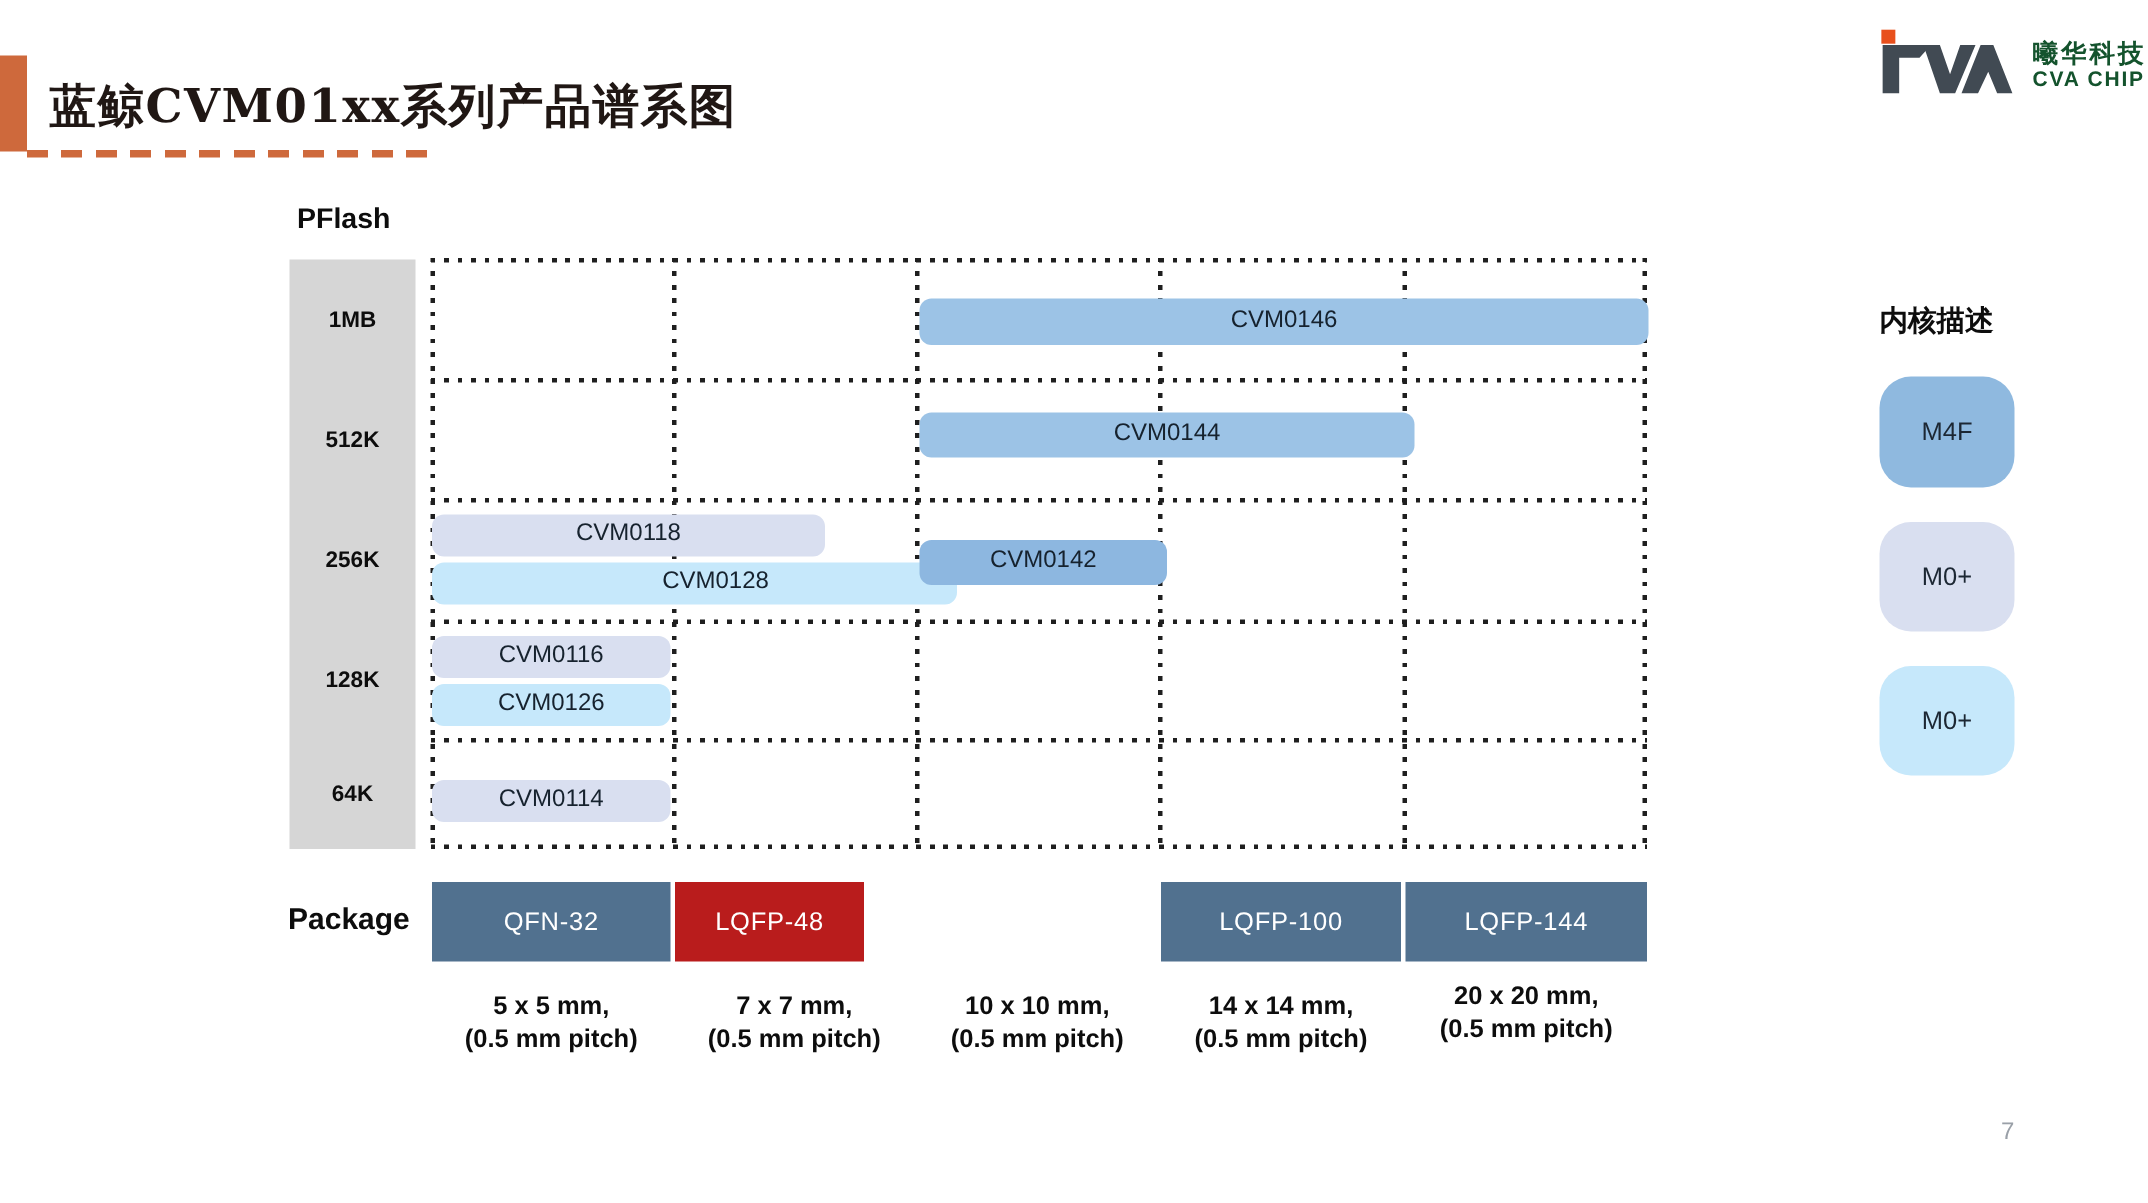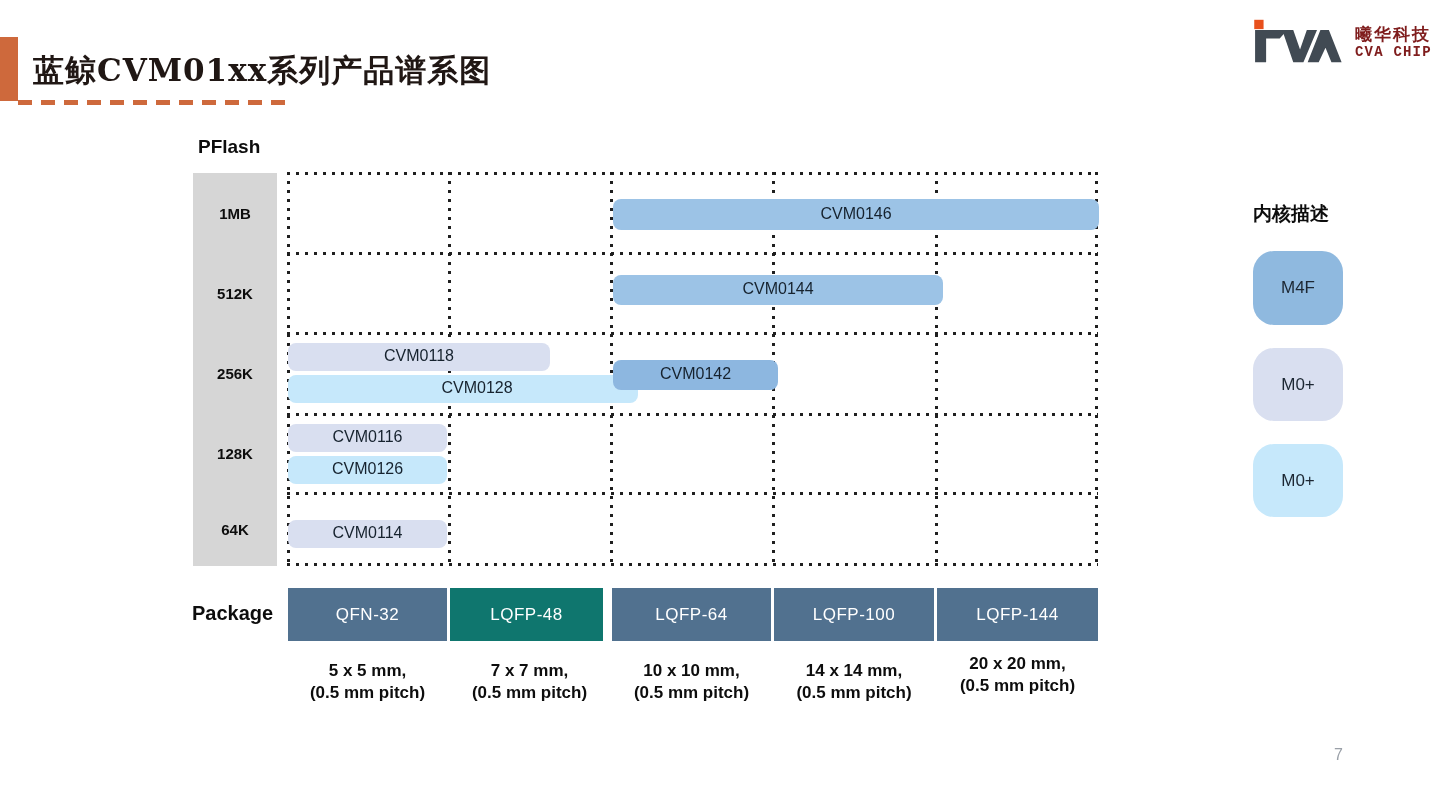--- a/index.html
+++ b/index.html
@@ -8,21 +8,21 @@
 
   
   .accent-bar{position:absolute;left:0;top:37px;width:18px;height:64px;}
   .slide-title{position:absolute;left:33px;top:50px;font-family:"DejaVu Serif","Liberation Serif",serif;
                font-size:31px;font-weight:700;color:#201714;letter-spacing:1px;white-space:nowrap;}
   .title-underline{position:absolute;left:18px;top:100px;width:274px;height:5px;
                    background:repeating-linear-gradient(90deg,var(--orange) 0 14px,transparent 14px 23px);}
 
   
   .logo{position:absolute;left:1250px;top:18px;display:flex;align-items:center;gap:10px;}
-  .logo-text{display:flex;flex-direction:column;line-height:1.05;color:#7f1d1d;font-family:Liberation Mono, monospace;}
+  .logo-text{display:flex;flex-direction:column;line-height:1.05;color:#14532d;}
   .logo-cn{font-size:17px;font-weight:700;letter-spacing:2px;}
   .logo-en{font-size:14px;font-weight:700;letter-spacing:1.2px;}
 
   
   .pflash-title{position:absolute;left:198px;top:136px;font-size:19px;font-weight:700;color:#0d0d0d;}
   .axis-col{position:absolute;left:193px;top:173px;width:84px;height:393px;}
   .row-label{position:absolute;left:193px;width:84px;display:flex;align-items:center;justify-content:center;
              font-size:15px;font-weight:700;color:#0d0d0d;}
   .package-title{position:absolute;left:192px;top:602px;font-size:20px;font-weight:700;color:#0d0d0d;}
 
@@ -126,25 +126,22 @@
       <span>CVM0126</span>
     </div>
   <div class="bar" style="left: 288px; top: 520px; width: 159px; height: 28px; background: rgb(217, 223, 240);">
       <span>CVM0114</span>
     </div>
 
   <div class="package-title">Package</div>
   <div class="pkg" style="left: 288px; width: 159px; background: rgb(81, 113, 143);">
       <span>QFN-32</span>
     </div>
-  <div class="pkg" style="left: 450px; width: 153px; background: #0f766e;">
+  <div class="pkg" style="left: 450px; width: 126px; background: #b91c1c;">
       <span>LQFP-48</span>
-    </div>
-  <div class="pkg" style="left: 612px; width: 159px; background: rgb(81, 113, 143);">
-      <span>LQFP-64</span>
     </div>
   <div class="pkg" style="left: 774px; width: 160px; background: rgb(81, 113, 143);">
       <span>LQFP-100</span>
     </div>
   <div class="pkg" style="left: 937px; width: 161px; background: rgb(81, 113, 143);">
       <span>LQFP-144</span>
     </div>
 
   <div class="pkg-cap" style="left:288px;width:159px;top:660px;">
     <div>5 x 5 mm,</div>

